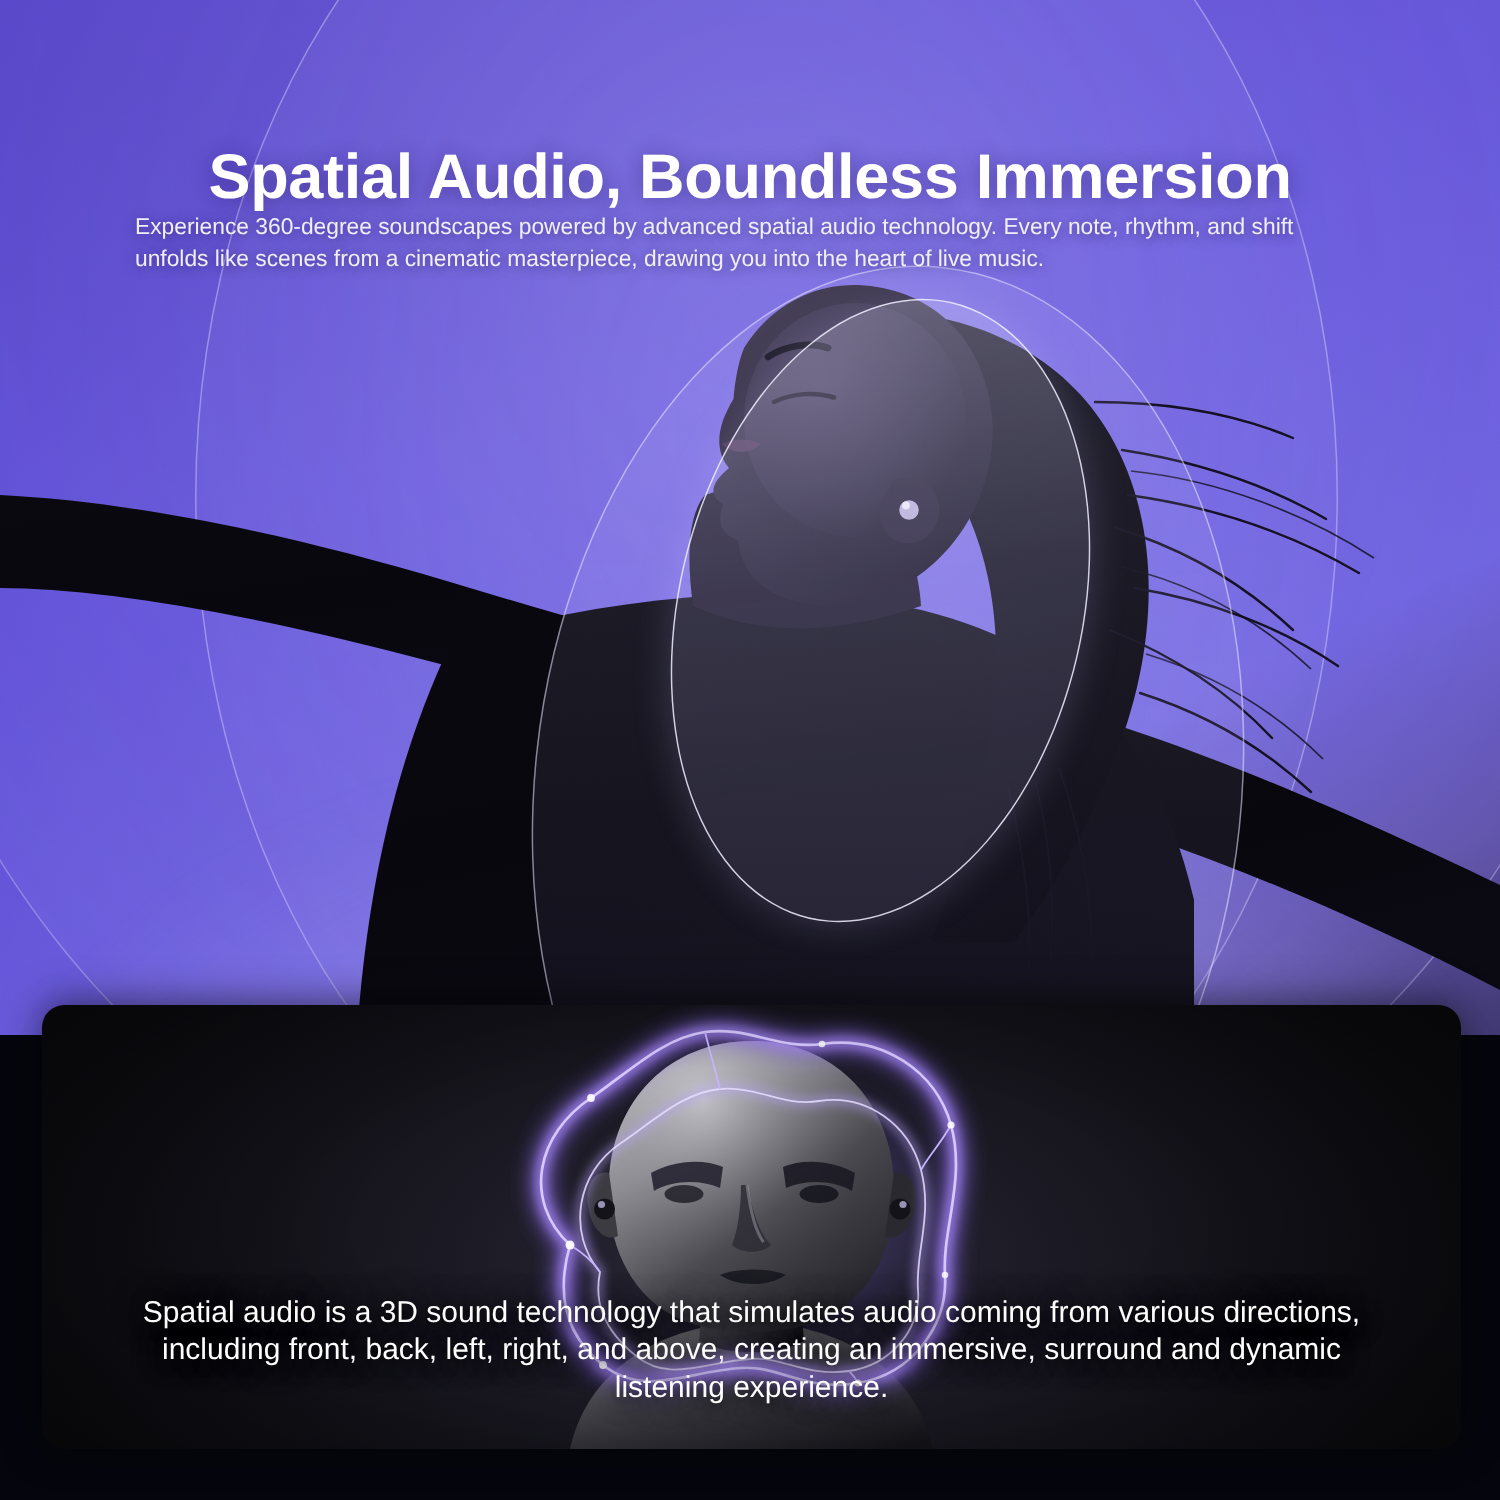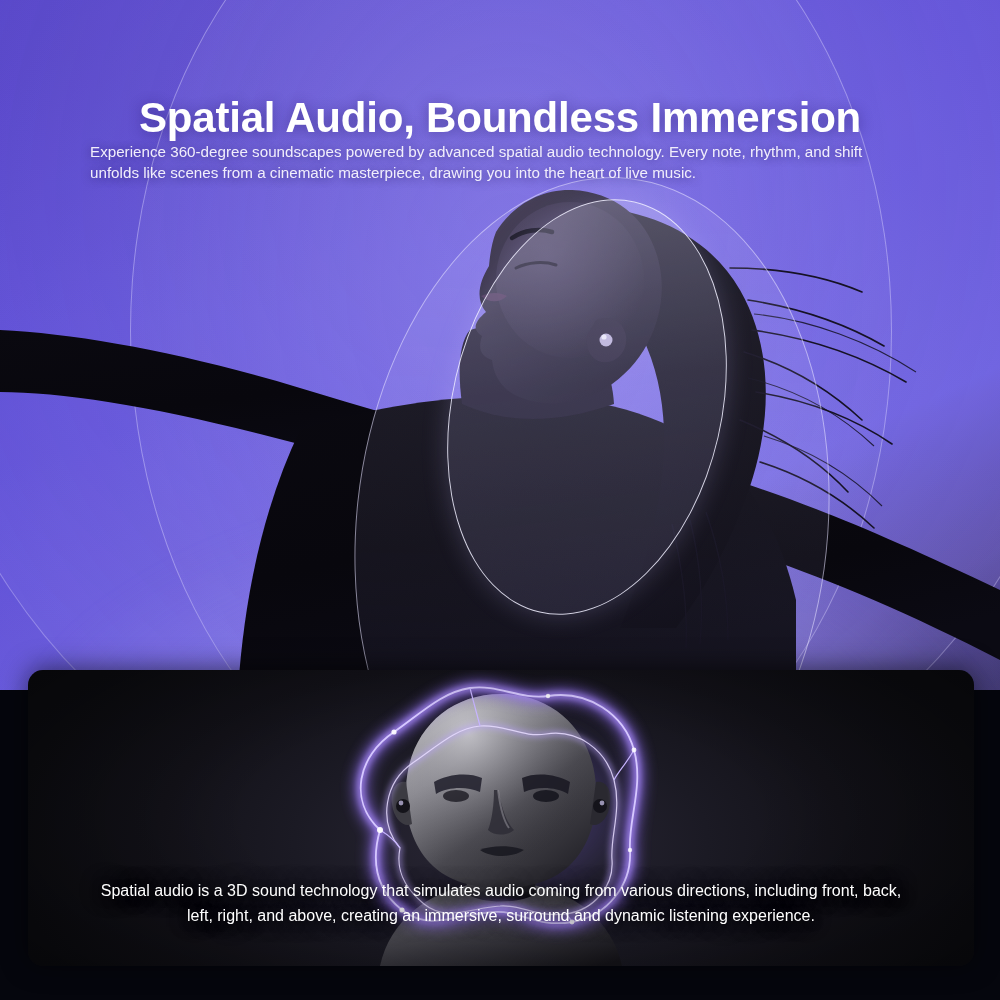--- a/index.html
+++ b/index.html
@@ -101,25 +101,25 @@
   }
   .sub{
     position:absolute;left:50%;top:126px;transform:translateX(-50%);
     width:820px;
     text-align:left;
     color:#f1eefc;
     font-size:15.2px;line-height:21px;font-weight:400;
     text-shadow:0 1px 8px rgba(25,16,70,.5);
   }
   .caption{
-    position:absolute;left:50%;bottom:22px;transform:translateX(-50%);
+    position:absolute;left:50%;bottom:8px;transform:translateX(-50%);
     width:820px;
     text-align:center;
     color:#ffffff;
-    font-size:16px;line-height:25px;font-weight:400;
+    font-size:20px;line-height:25px;font-weight:400;
     text-shadow:0 2px 10px rgba(0,0,0,.92),0 0 22px rgba(0,0,0,.8);
     z-index:5;
     margin-top:36px;
   }
 </style>
 </head>
 <body>
 
 <div id="page">
 

